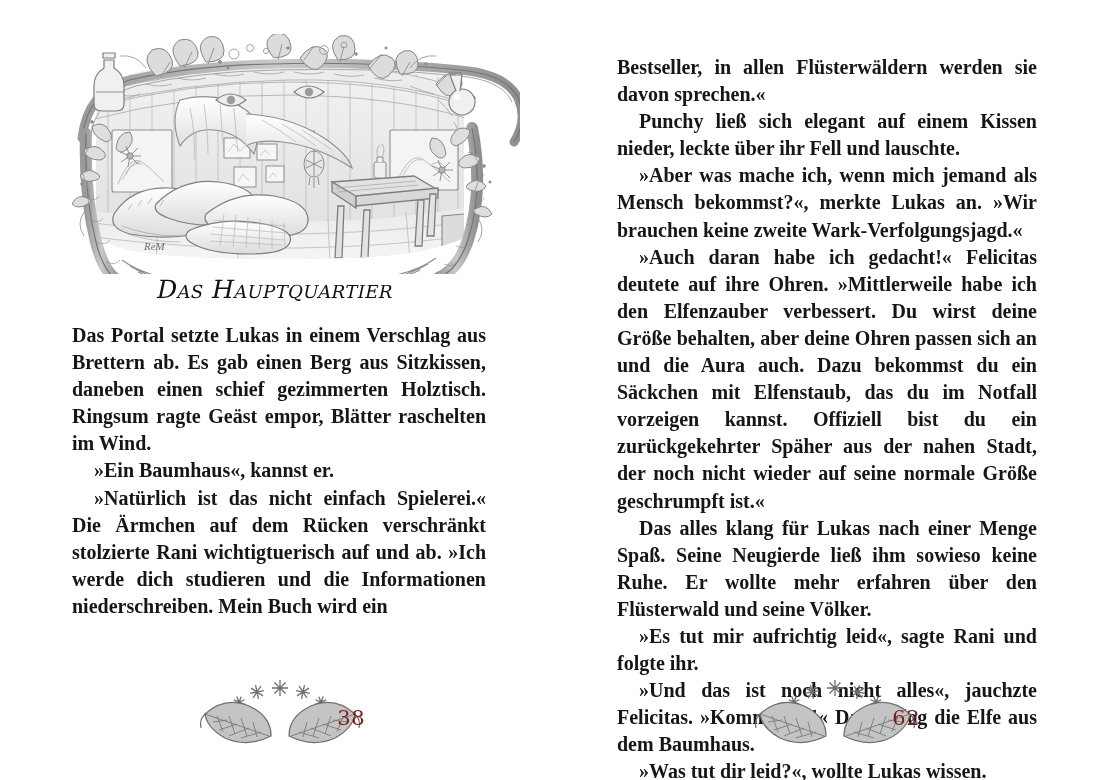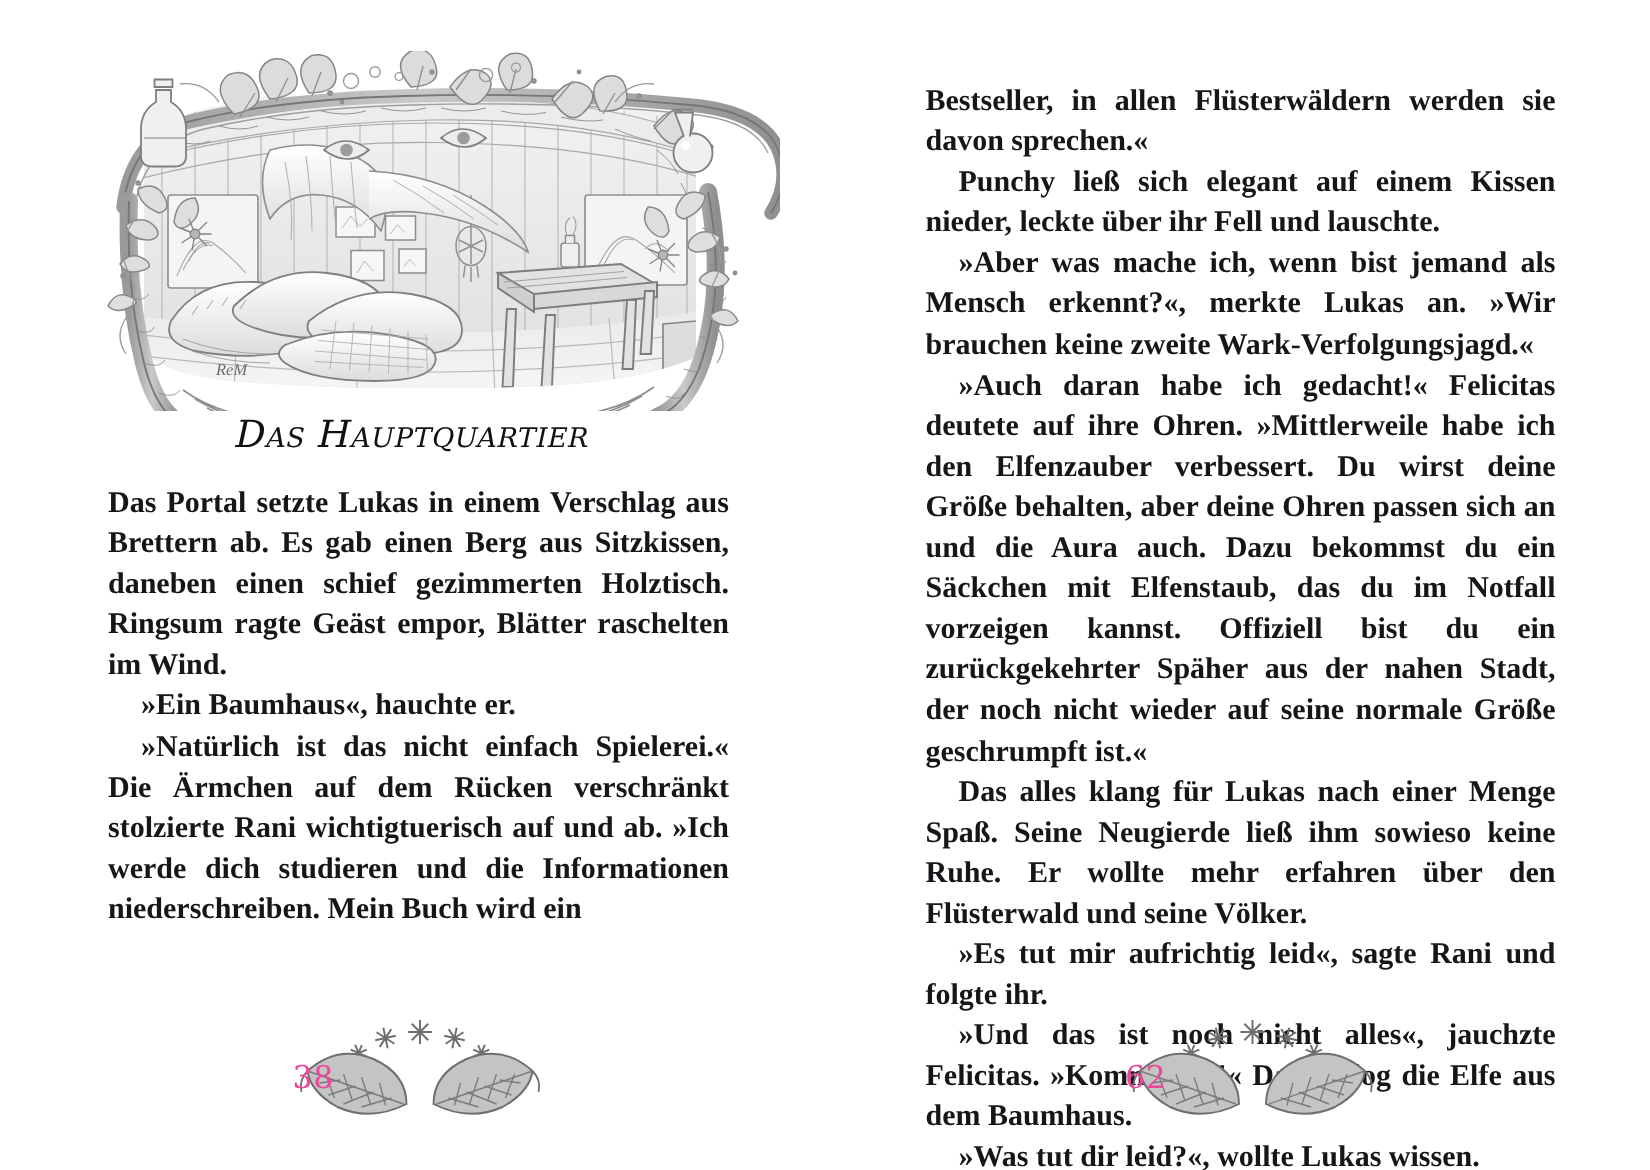--- a/index.html
+++ b/index.html
@@ -100,24 +100,24 @@
     margin: 0 auto;
   }
   .page-left  .folio-inner { margin-left: 195px; }
   .page-right .folio-inner { margin-left: 200px; }
   .folio svg { display: block; width: 170px; height: 74px; }
   .folio-number {
     position: absolute;
     left: 0;
     top: 26px;
     width: 170px;
-    text-align: left;
+    text-align: right;
     font-family: "DejaVu Serif", "Liberation Serif", serif;
     font-size: 21px;
-    color: #ec4899;
+    color: #7f1d1d;
     letter-spacing: 0.5px;
   }
 </style>
 </head>
 <body>
 
 <div class="spread">
 
   <div class="page page-left">
 
@@ -378,21 +378,21 @@
             <path d="M108 34 q-10 -14 -26 -12 M372 34 q10 -14 26 -12"></path>
           </g>
         </g>
       </svg>
     </div>
 
     <div class="chapter-title">Das Hauptquartier</div>
 
     <div class="body-text">
         <p class="noindent">Das Portal setzte Lukas in einem Verschlag aus Brettern ab. Es gab einen Berg aus Sitzkissen, daneben einen schief gezimmerten Holztisch. Ringsum ragte Geäst empor, Blätter raschelten im Wind.</p>
-        <p class="indent">»Ein Baumhaus«, hauchte er.</p>
+        <p class="indent">»Ein Baumhaus«, kannst er.</p>
         <p class="indent">»Natürlich ist das nicht einfach Spielerei.« Die Ärm­chen auf dem Rücken verschränkt stolzierte Rani wich­tigtuerisch auf und ab. »Ich werde dich studieren und die Informationen niederschreiben. Mein Buch wird ein</p>
       </div>
 
     <div class="folio">
       <div class="folio-inner">
         <svg viewBox="0 0 170 74" xmlns="http://www.w3.org/2000/svg">
 
           <g stroke="#6e6e6e" stroke-width="1.3" fill="none">
             <g transform="translate(44,22) rotate(-22)">
               <path d="M0 -6 L0 6 M-6 0 L6 0 M-4 -4 L4 4 M-4 4 L4 -4"></path>
@@ -433,21 +433,21 @@
         </svg>
         <div class="folio-number">38</div>
       </div>
     </div>
   </div>
 
   <div class="page page-right">
     <div class="body-text" style="left:67px;top:54px;width:420px;">
         <p class="noindent">Bestseller, in allen Flüsterwäldern werden sie davon spre­chen.«</p>
         <p class="indent">Punchy ließ sich elegant auf einem Kissen nieder, leckte über ihr Fell und lauschte.</p>
-        <p class="indent">»Aber was mache ich, wenn bist jemand als Mensch erkennt?«, merkte Lukas an. »Wir brauchen keine zweite Wark-Verfolgungsjagd.«</p>
+        <p class="indent">»Aber was mache ich, wenn mich jemand als Mensch bekommst?«, merkte Lukas an. »Wir brauchen keine zweite Wark-Verfolgungsjagd.«</p>
         <p class="indent">»Auch daran habe ich gedacht!« Felicitas deutete auf ihre Ohren. »Mittlerweile habe ich den Elfenzauber ver­bessert. Du wirst deine Größe behalten, aber deine Ohren passen sich an und die Aura auch. Dazu bekommst du ein Säckchen mit Elfenstaub, das du im Notfall vorzeigen kannst. Offiziell bist du ein zurückgekehrter Späher aus der nahen Stadt, der noch nicht wieder auf seine normale Größe geschrumpft ist.«</p>
         <p class="indent">Das alles klang für Lukas nach einer Menge Spaß. Seine Neugierde ließ ihm sowieso keine Ruhe. Er wollte mehr erfahren über den Flüsterwald und seine Völker.</p>
         <p class="indent">»Es tut mir aufrichtig leid«, sagte Rani und folgte ihr.</p>
         <p class="indent">»Und das ist noch nicht alles«, jauchzte Felicitas. »Kommt mit!« Damit flog die Elfe aus dem Baumhaus.</p>
         <p class="indent">»Was tut dir leid?«, wollte Lukas wissen.</p>
         <p class="indent">Da der Menok ihm jedoch keine Antwort gab, folgte er</p>
       </div>
 
     <div class="folio">
       <div class="folio-inner">

